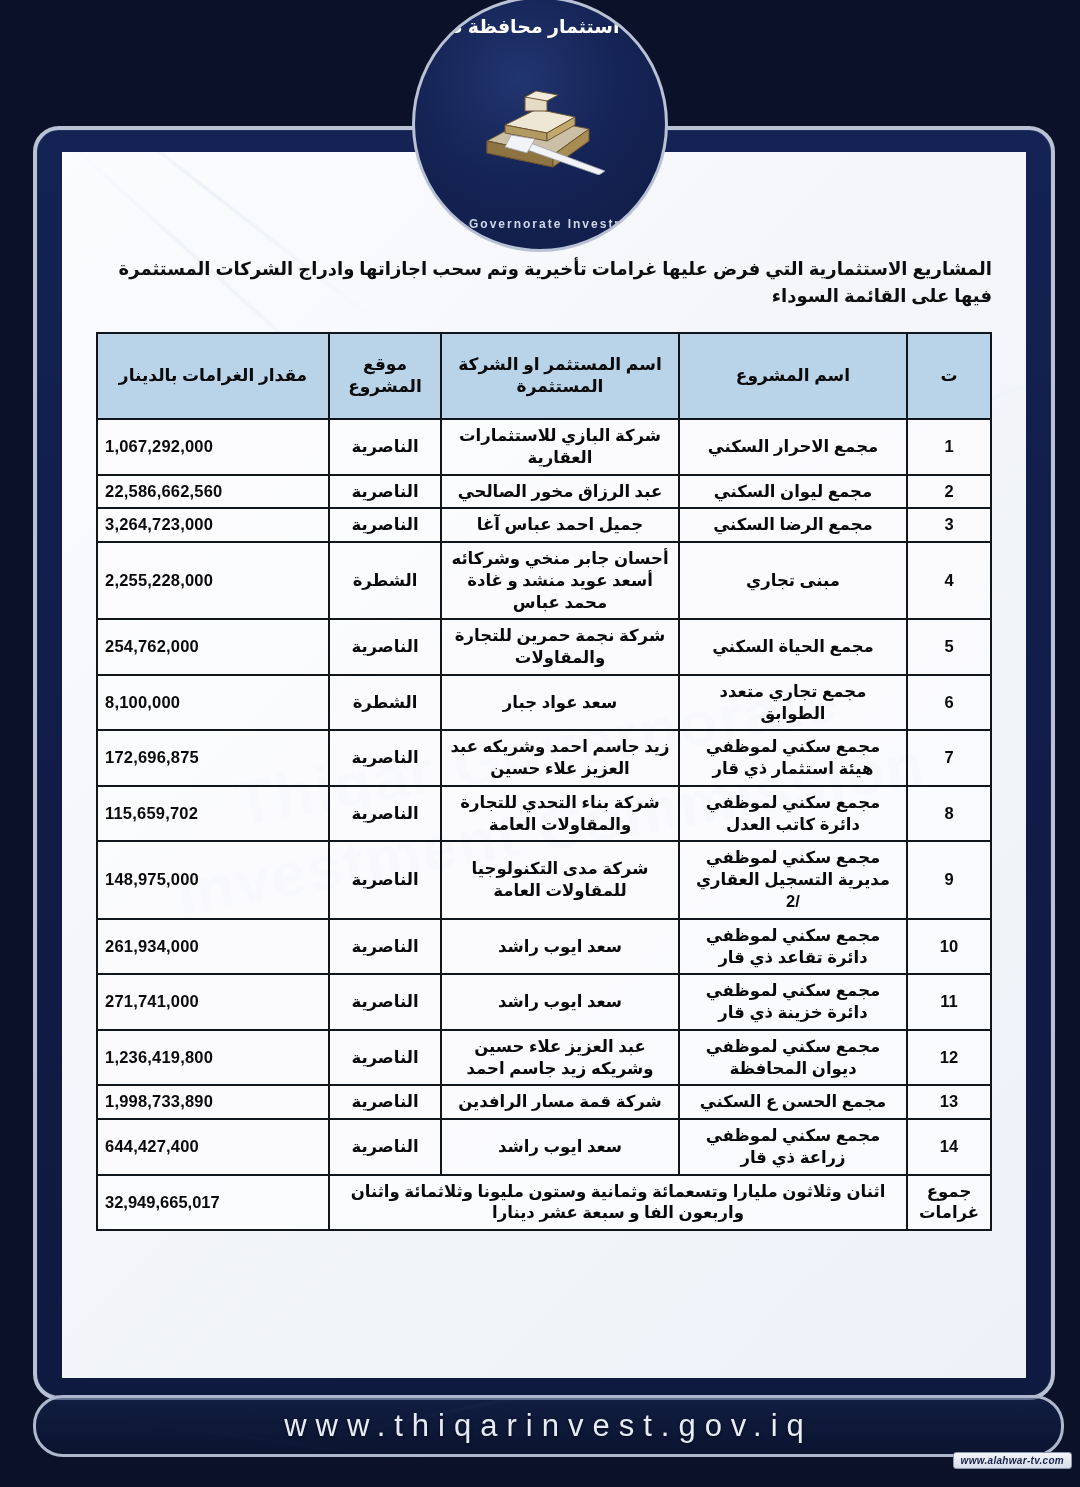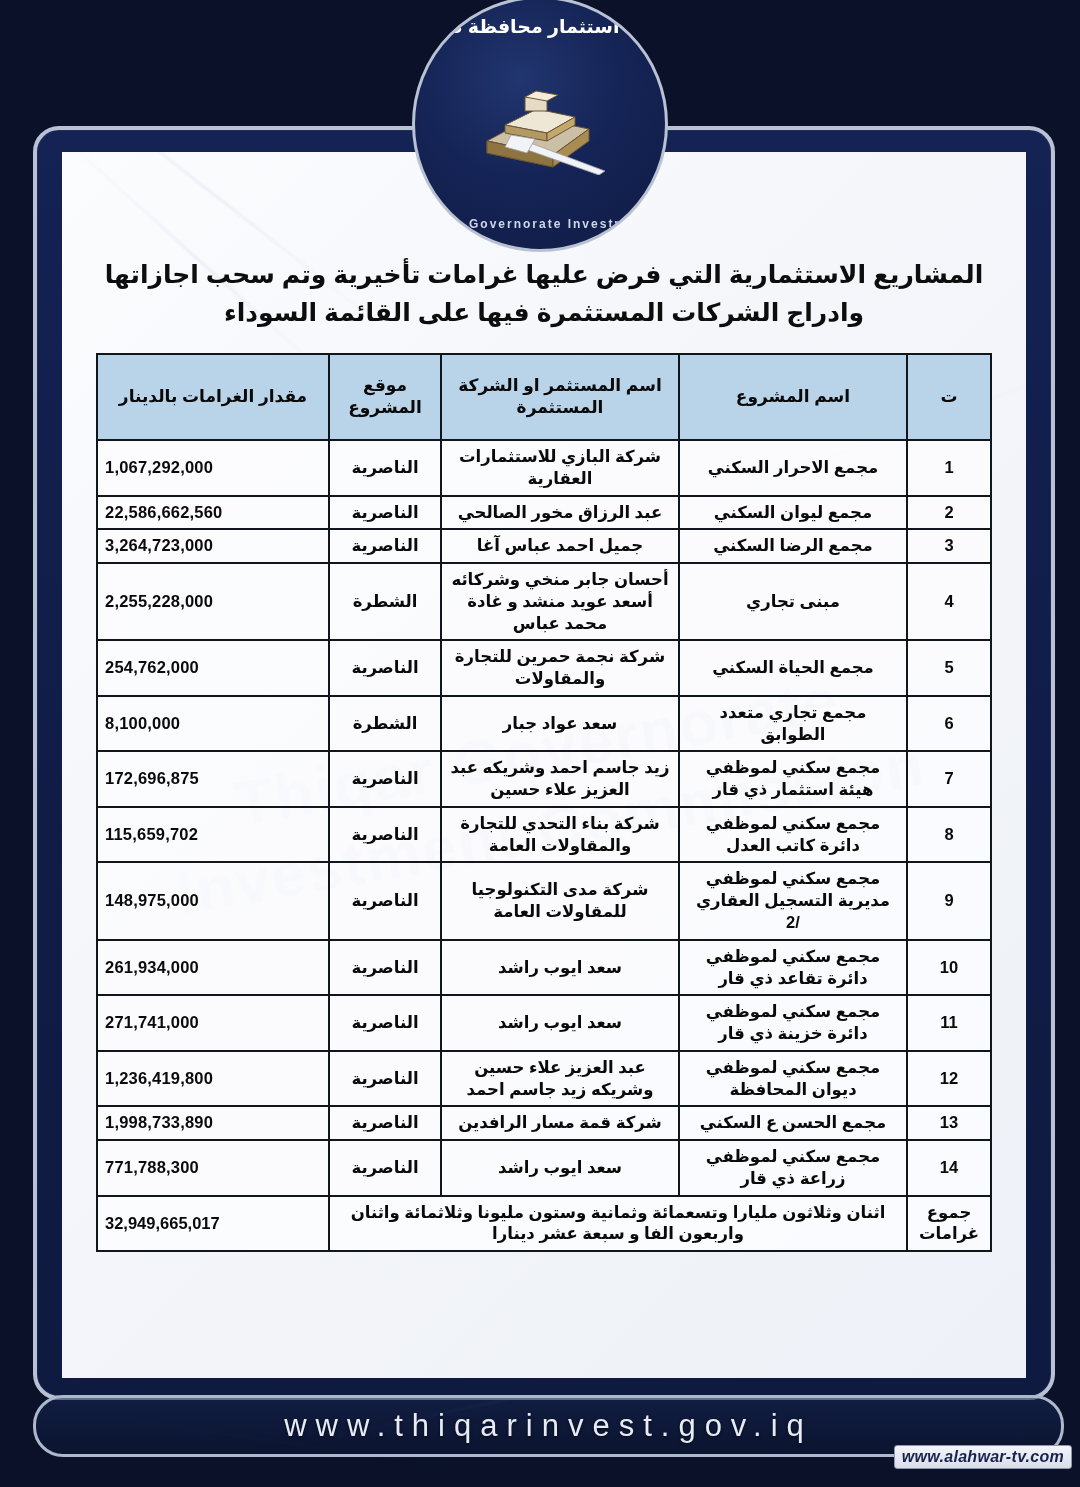--- a/index.html
+++ b/index.html
@@ -67,22 +67,22 @@
     position:absolute;left:0;right:0;text-align:center;color:#ffffff;
     font-weight:700;white-space:nowrap;
   }
   .logo-arc-top{top:16px;font-size:19px;letter-spacing:1px;}
   .logo-arc-bot{bottom:18px;font-size:12px;letter-spacing:2px;direction:ltr;color:#cfd7e6;}
   .ziggurat{position:absolute;left:50%;top:52%;transform:translate(-50%,-50%);}
 
   
   .content{position:absolute;left:0;right:0;top:104px;padding:0 34px;}
   .doc-title{
-    text-align:center;color:#0d0d0d;font-weight:700;
-    font-size:25px;line-height:1.5;margin:0 0 22px 0;
+    color:#0d0d0d;font-weight:700;
+    font-size:18px;line-height:1.5;margin:0 0 22px 0;
     font-family:"Liberation Sans","DejaVu Sans",sans-serif;
   }
 
   
   table.fines{
     width:100%;border-collapse:collapse;
     table-layout:fixed;background:transparent;
   }
   table.fines th,table.fines td{
     border:2px solid #11161d;
@@ -116,21 +116,21 @@
   .footer .url{
     color:#e6ebf5;font-size:31px;font-weight:400;letter-spacing:9px;
     direction:ltr;font-family:"Liberation Sans",sans-serif;
     text-shadow:0 1px 3px rgba(0,0,0,.6);
   }
   .watermark{
     position:absolute;right:8px;bottom:18px;z-index:9;
     background:linear-gradient(180deg,#f3f5fa,#d9dee9);
     border:1px solid #8d97ab;border-radius:3px;
     padding:2px 7px;color:#18224a;font-style:italic;font-weight:700;
-    font-size:16px;direction:ltr;letter-spacing:.3px;
+    font-size:10px;direction:ltr;letter-spacing:.3px;
     font-family:"Liberation Sans",sans-serif;
   }
 </style>
 </head>
 <body>
 
 <div class="bg"></div>
 <div class="streak s1"></div>
 <div class="streak s2"></div>
 <div class="streak s3"></div>
@@ -274,21 +274,21 @@
               <td class="c-project">مجمع الحسن ع السكني</td>
               <td class="c-investor">شركة قمة مسار الرافدين</td>
               <td class="c-loc">الناصرية</td>
               <td class="c-amount">1,998,733,890</td>
             </tr>
             <tr>
               <td class="c-no">14</td>
               <td class="c-project">مجمع سكني لموظفي زراعة ذي قار</td>
               <td class="c-investor">سعد ايوب راشد</td>
               <td class="c-loc">الناصرية</td>
-              <td class="c-amount">771,788,300</td>
+              <td class="c-amount">644,427,400</td>
             </tr>
             <tr class="total">
               <td class="total-label">جموع غرامات</td>
               <td class="total-words" colspan="3">اثنان وثلاثون مليارا وتسعمائة وثمانية وستون مليونا وثلاثمائة واثنان واربعون الفا و سبعة عشر دينارا</td>
               <td class="total-amount">32,949,665,017</td>
             </tr>
           </tbody>
       </table>
 
     </div>

